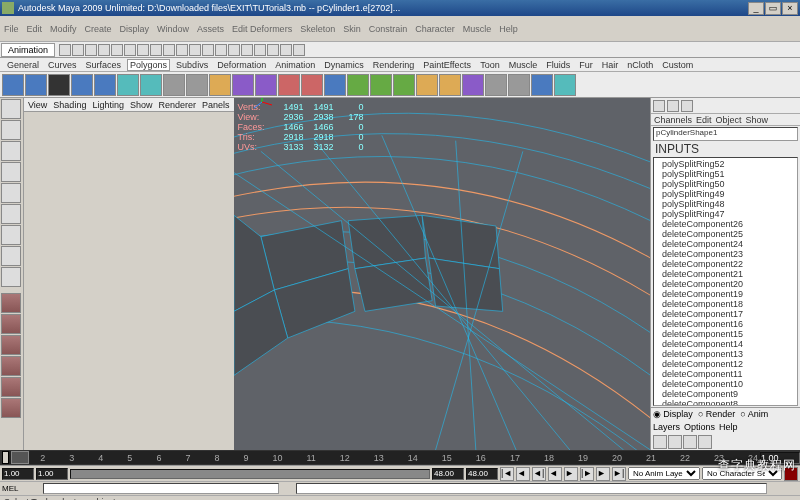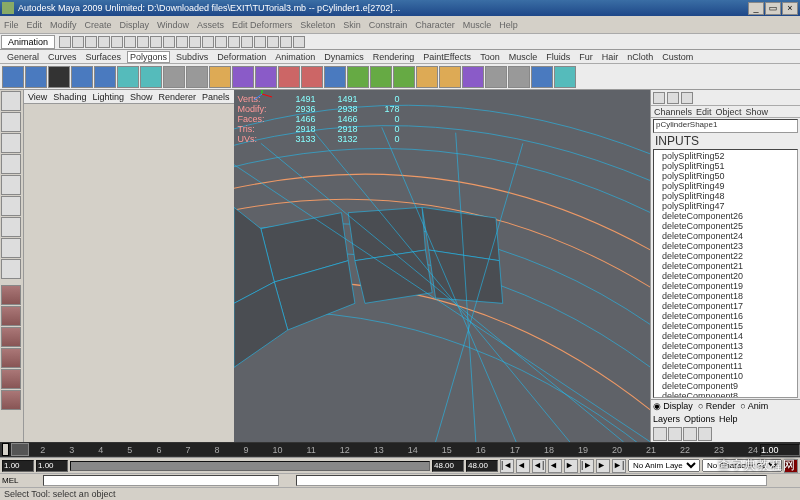--- a/index.html
+++ b/index.html
@@ -1,39 +1,39 @@
 <!DOCTYPE html>
 <html><head>
 <meta charset="utf-8">
 <style>
 *{margin:0;padding:0;box-sizing:border-box;font-family:Tahoma,sans-serif;font-size:9px;user-select:none}
 body{width:800px;height:500px;background:#d4d0c8;overflow:hidden;position:relative}
 .titlebar{height:16px;background:linear-gradient(#3a6ea5,#1e4788);color:#fff;display:flex;align-items:center;padding:0 2px;font-size:10px}
 .titlebar .icon{width:12px;height:12px;background:#8a6;margin-right:4px}
 .titlebar .spacer{flex:1}
 .titlebar .win-btn{width:16px;height:13px;background:#d4d0c8;color:#000;text-align:center;margin-left:1px;border:1px solid #888;line-height:11px;font-size:9px}
-.menubar{height:18px;background:#d4d0c8;display:flex;align-items:center;padding:0 4px;gap:8px;color:#666;font-size:9px;border-bottom:1px solid #aaa}
+.menubar{height:26px;background:#d4d0c8;display:flex;align-items:center;padding:0 4px;gap:8px;color:#666;font-size:9px;border-bottom:1px solid #aaa}
 .statusrow{height:16px;background:#ececec;border-bottom:1px solid #999;display:flex;align-items:center}
 .statusrow .tab{padding:1px 6px;border:1px solid #999;background:#ddd;margin-left:1px}
 .statusrow .tab.active{background:#fff}
 .catbar{height:14px;background:#ececec;display:flex;align-items:center;padding:0 4px;gap:3px;color:#333;border-bottom:1px solid #aaa}
 .catbar span{padding:0 2px;border:1px solid transparent}
 .shelf{height:26px;background:#ececec;display:flex;align-items:center;padding:1px 2px;gap:1px;border-bottom:1px solid #999;overflow:hidden}
 .shelf .sbtn{width:22px;height:22px;border:1px solid #888;display:flex;align-items:center;justify-content:center}
 .c1{background:#4a7abf}.c2{background:#5bb}.c3{background:#c66}.c4{background:#8a5bc8}.c5{background:#6a4}.c6{background:#da5}.c7{background:#999}.c8{background:#333}
 .mainrow{display:flex;height:352px}
 .toolbox{width:24px;background:#d4d0c8;border-right:1px solid #999;display:flex;flex-direction:column;padding:1px;gap:1px}
 .toolbox .tbtn{width:20px;height:20px;border:1px solid #888;background:#ddd}
 .toolbox .tbtn.g{background:linear-gradient(#a77,#855)}
 .viewport-wrap{flex:1;display:flex;flex-direction:row;min-width:0}
 .vpbar{height:14px;background:#ececec;display:flex;align-items:center;padding:0 4px;gap:6px;color:#222;border-bottom:1px solid #999}
 .viewport{flex:1;background:#5f6268;position:relative;overflow:hidden}
 .viewport svg{width:100%;height:100%;display:block}
 .hud{position:absolute;top:4px;left:4px;color:#8ff;font-family:monospace;font-size:8px;line-height:10px}
-.hud .r{display:flex;gap:14px}
+.hud .r{display:flex;gap:2px}
 .hud .l{color:#f99;width:36px}
 .hud .v{width:28px;text-align:right}
 .axis{position:absolute;bottom:6px;left:18px;width:20px;height:20px}
 .sidepanel{width:150px;background:#ececec;border-left:1px solid #999;display:flex;flex-direction:column}
 .sp-top{height:16px;border-bottom:1px solid #aaa;display:flex;align-items:center;gap:2px;padding:0 2px}
 .sp-top .i{width:12px;height:12px;border:1px solid #888;background:#ddd}
 .sp-menu{height:12px;display:flex;gap:4px;padding:0 3px;font-size:8px;color:#333;border-bottom:1px solid #aaa;align-items:center}
 .sp-field{height:14px;background:#fff;border:1px inset #999;margin:1px 2px;font-size:8px;padding:0 2px;color:#333}
 .sp-label{padding:0 4px;font-size:12px;color:#333}
 .sp-list{flex:1;background:#fff;border:1px inset #999;margin:1px 2px;overflow-y:auto;font-size:8px;line-height:10px;padding:1px 0}
@@ -228,21 +228,21 @@
         <line class="w" x1="430" y1="50" x2="300" y2="330"></line>
       </svg>
       <div class="hud">
         <div class="r">
             <span class="l">Verts:</span>
             <span class="v">1491</span>
             <span class="v">1491</span>
             <span class="v">0</span>
           </div>
         <div class="r">
-            <span class="l">Modify:</span>
+            <span class="l">View:</span>
             <span class="v">2936</span>
             <span class="v">2938</span>
             <span class="v">178</span>
           </div>
         <div class="r">
             <span class="l">Faces:</span>
             <span class="v">1466</span>
             <span class="v">1466</span>
             <span class="v">0</span>
           </div>

